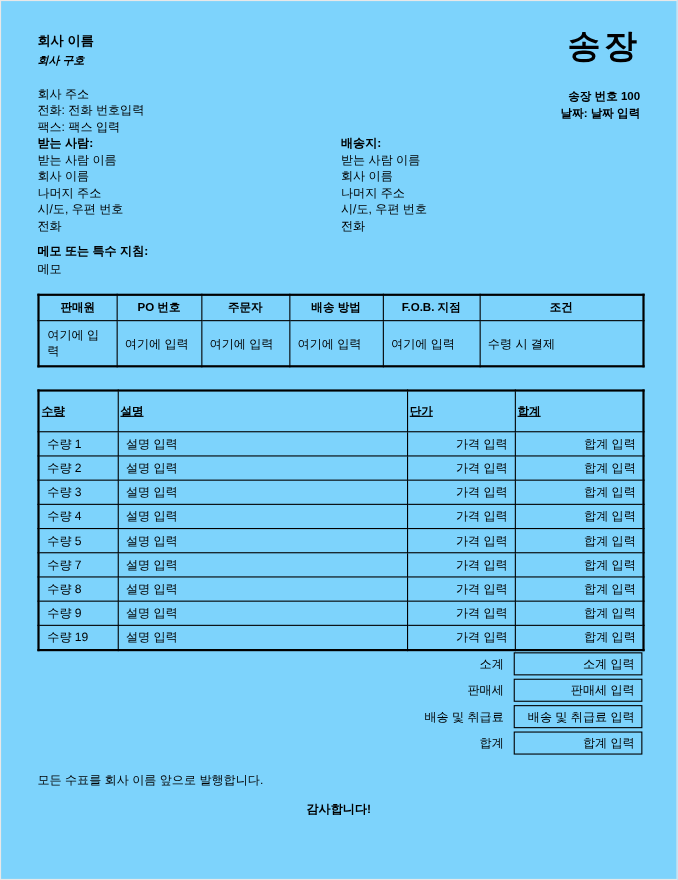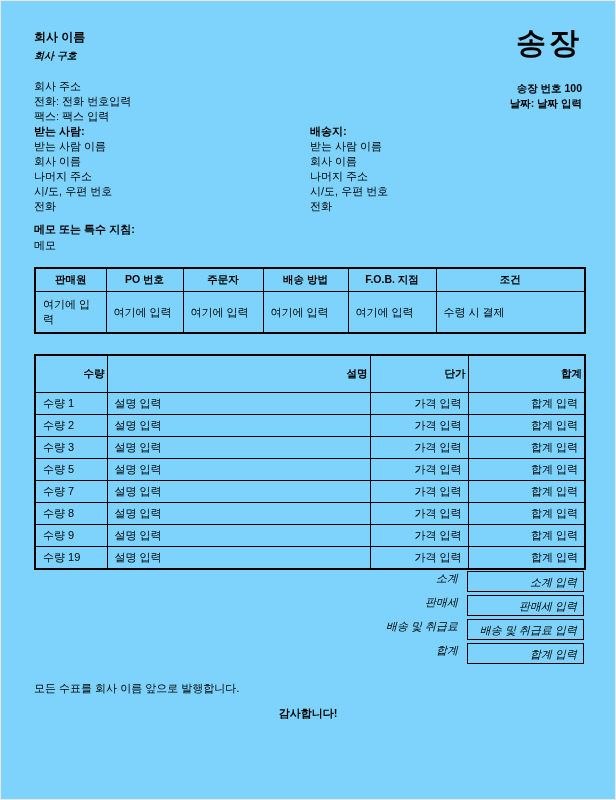--- a/index.html
+++ b/index.html
@@ -33,26 +33,26 @@
   .recip-line { font-size: 11px; line-height: 15px; }
   .memo-block { margin-top: 8px; }
   .memo-heading { font-size: 11px; font-weight: bold; line-height: 15px; }
   .memo-value { font-size: 11px; line-height: 16px; }
   
   table { border-collapse: collapse; width: 550px; table-layout: fixed; }
   .order-table { margin-top: 14px; border: 2px solid #000; }
   .order-table th { border: 1px solid #000; font-size: 10.5px; font-weight: bold; text-align: center; padding: 4px 2px; height: 21px; }
   .order-table td { border: 1px solid #000; font-size: 11px; text-align: left; padding: 5px 7px; height: 26px; }
   .items-table { margin-top: 20px; border: 2px solid #000; }
-  .items-table th { border: 1px solid #000; font-size: 10.5px; font-weight: bold; text-align: right; padding: 3px 2px; height: 37px; }
+  .items-table th { border: 1px solid #000; font-size: 10.5px; font-weight: bold; text-align: left; padding: 3px 2px; height: 37px; text-decoration: underline; }
   .items-table td { border: 1px solid #000; font-size: 11px; padding: 3px 7px; height: 21px; }
   .items-table td.num { text-align: right; padding-right: 6px; }
   
   .summary { width: 550px; margin-top: 1px; }
-  .summary-row { display: flex; justify-content: flex-end; align-items: flex-start; margin-bottom: 3px; font-style: italic; }
+  .summary-row { display: flex; justify-content: flex-end; align-items: center; margin-bottom: 3px; }
   .summary-label { font-size: 11px; text-align: right; padding-right: 9px; }
   .summary-box { width: 117px; border: 1.5px solid #000; font-size: 11px; text-align: right; padding: 3px 6px; height: 21px; line-height: 14px; }
   
   .footer { margin-top: 16px; }
   .footer-line { font-size: 11px; line-height: 17px; }
   .footer-thanks { font-size: 11px; font-weight: bold; text-align: center; margin-top: 9px; }
 </style>
 </head>
 <body>
 
@@ -157,20 +157,26 @@
       <td class="num">가격 입력</td>
       <td class="num">합계 입력</td>
     </tr>
     <tr>
       <td>수량 3</td>
       <td>설명 입력</td>
       <td class="num">가격 입력</td>
       <td class="num">합계 입력</td>
     </tr>
     <tr>
+      <td>수량 4</td>
+      <td>설명 입력</td>
+      <td class="num">가격 입력</td>
+      <td class="num">합계 입력</td>
+    </tr>
+    <tr>
       <td>수량 5</td>
       <td>설명 입력</td>
       <td class="num">가격 입력</td>
       <td class="num">합계 입력</td>
     </tr>
     <tr>
       <td>수량 7</td>
       <td>설명 입력</td>
       <td class="num">가격 입력</td>
       <td class="num">합계 입력</td>

